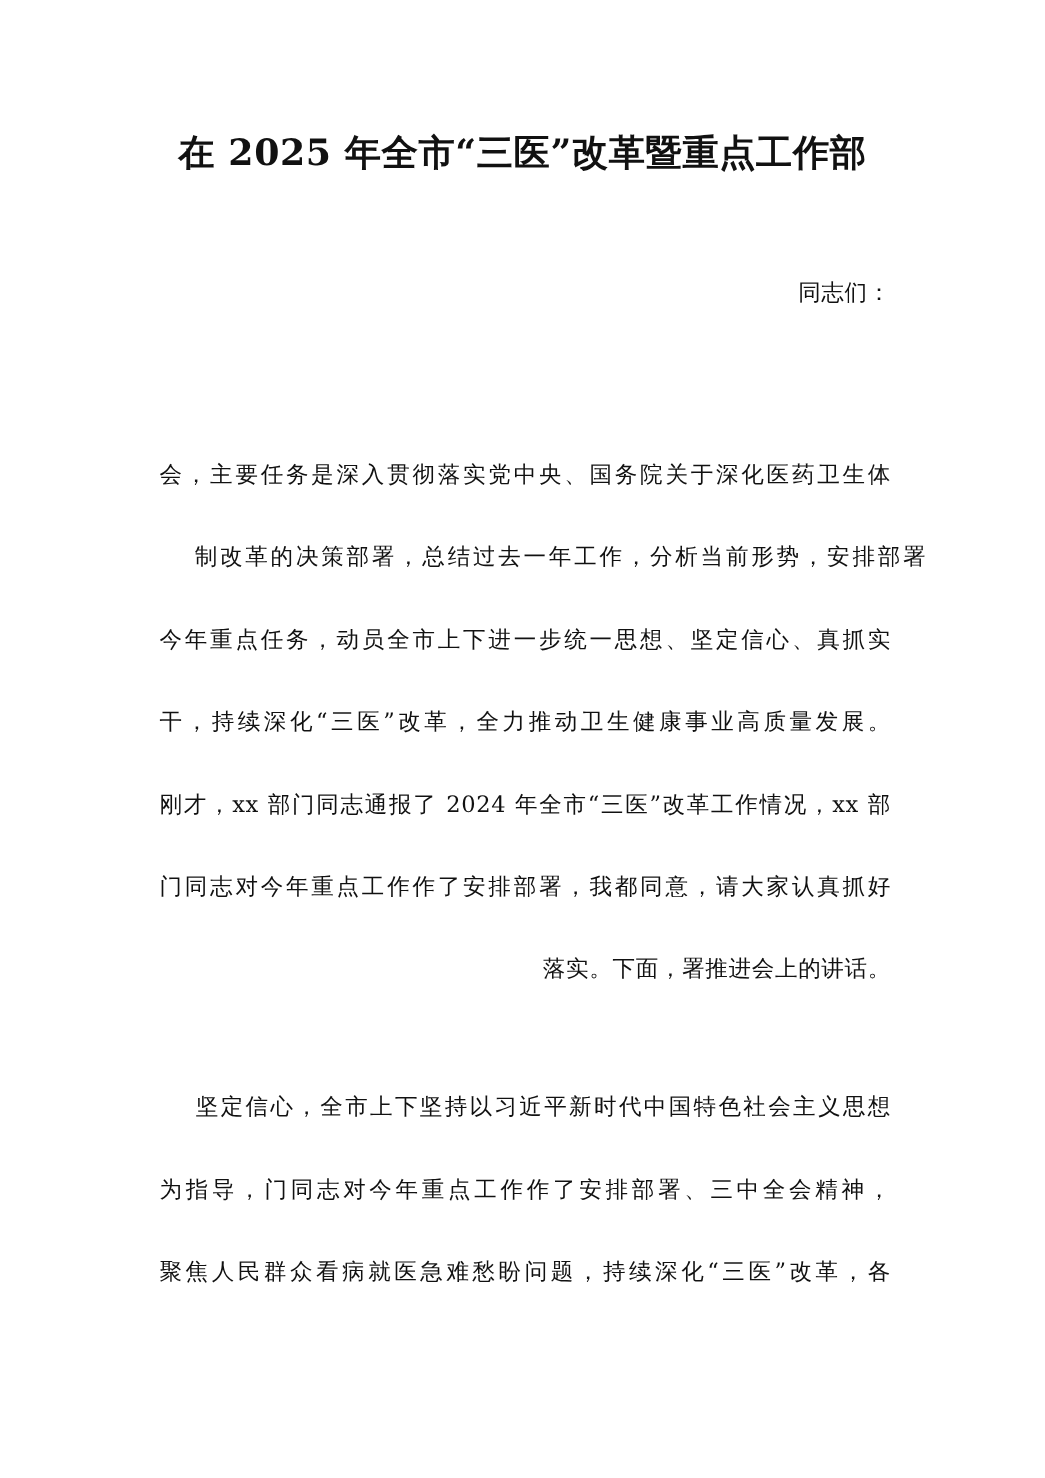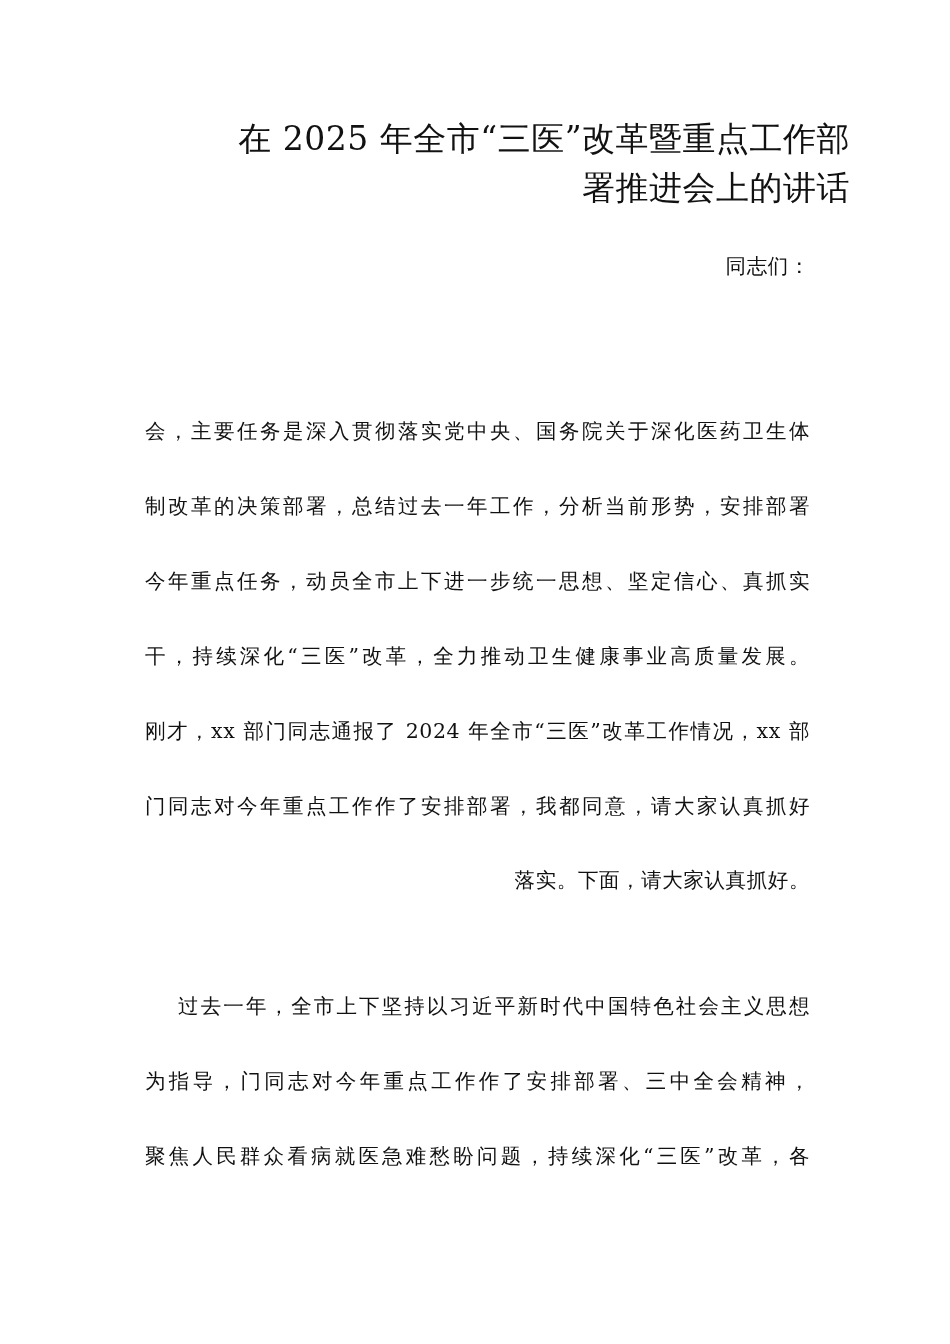--- a/index.html
+++ b/index.html
@@ -20,24 +20,24 @@
       left: 0;
       top: 0;
       width: 950px;
       height: 1344px;
       background: #ffffff;
     }
     .title {
       position: absolute;
       left: 100px;
       width: 750px;
-      text-align: right;
+      text-align: center;
       font-size: 33px;
       line-height: 46px;
-      font-weight: normal;
+      font-weight: bold;
       letter-spacing: 0.5px;
       white-space: nowrap;
     }
     .title.l1 { top: 116px; }
     .title.l2 { top: 165px; }
     .line {
       position: absolute;
       left: 145px;
       width: 665px;
       font-size: 20.5px;
@@ -51,30 +51,29 @@
       text-align-last: justify;
     }
     .line.indent { left: 178px; width: 632px; }
   </style>
 </head>
 <body>
 
 <div class="page">
 
   <div class="title l1">在 2025 年全市“三医”改革暨重点工作部</div>
-  <div class="title l2">署推进会上的讲话</div>
 
   <div class="line" style="top:252px;">同志们：</div>
 
   <div class="line justify" style="top:417px;">会，主要任务是深入贯彻落实党中央、国务院关于深化医药卫生体</div>
-  <div class="line justify" style="top:492px;">制改革的决策部署，总结过去一年工作，分析当前形势，安排部署</div>
+  <div class="line justify" style="top:492px;margin-left:32px;">制改革的决策部署，总结过去一年工作，分析当前形势，安排部署</div>
   <div class="line justify" style="top:567px;">今年重点任务，动员全市上下进一步统一思想、坚定信心、真抓实</div>
   <div class="line justify" style="top:642px;">干，持续深化“三医”改革，全力推动卫生健康事业高质量发展。</div>
   <div class="line justify" style="top:717px;">刚才，xx 部门同志通报了 2024 年全市“三医”改革工作情况，xx 部</div>
   <div class="line justify" style="top:792px;">门同志对今年重点工作作了安排部署，我都同意，请大家认真抓好</div>
-  <div class="line" style="top:866px;">落实。下面，请大家认真抓好。</div>
+  <div class="line" style="top:866px;">落实。下面，署推进会上的讲话。</div>
 
 
-  <div class="line indent justify" style="top:992px;">过去一年，全市上下坚持以习近平新时代中国特色社会主义思想</div>
+  <div class="line indent justify" style="top:992px;">坚定信心，全市上下坚持以习近平新时代中国特色社会主义思想</div>
   <div class="line justify" style="top:1067px;">为指导，门同志对今年重点工作作了安排部署、三中全会精神，</div>
   <div class="line justify" style="top:1142px;">聚焦人民群众看病就医急难愁盼问题，持续深化“三医”改革，各</div>
 
 </div>
 
 </body></html>

